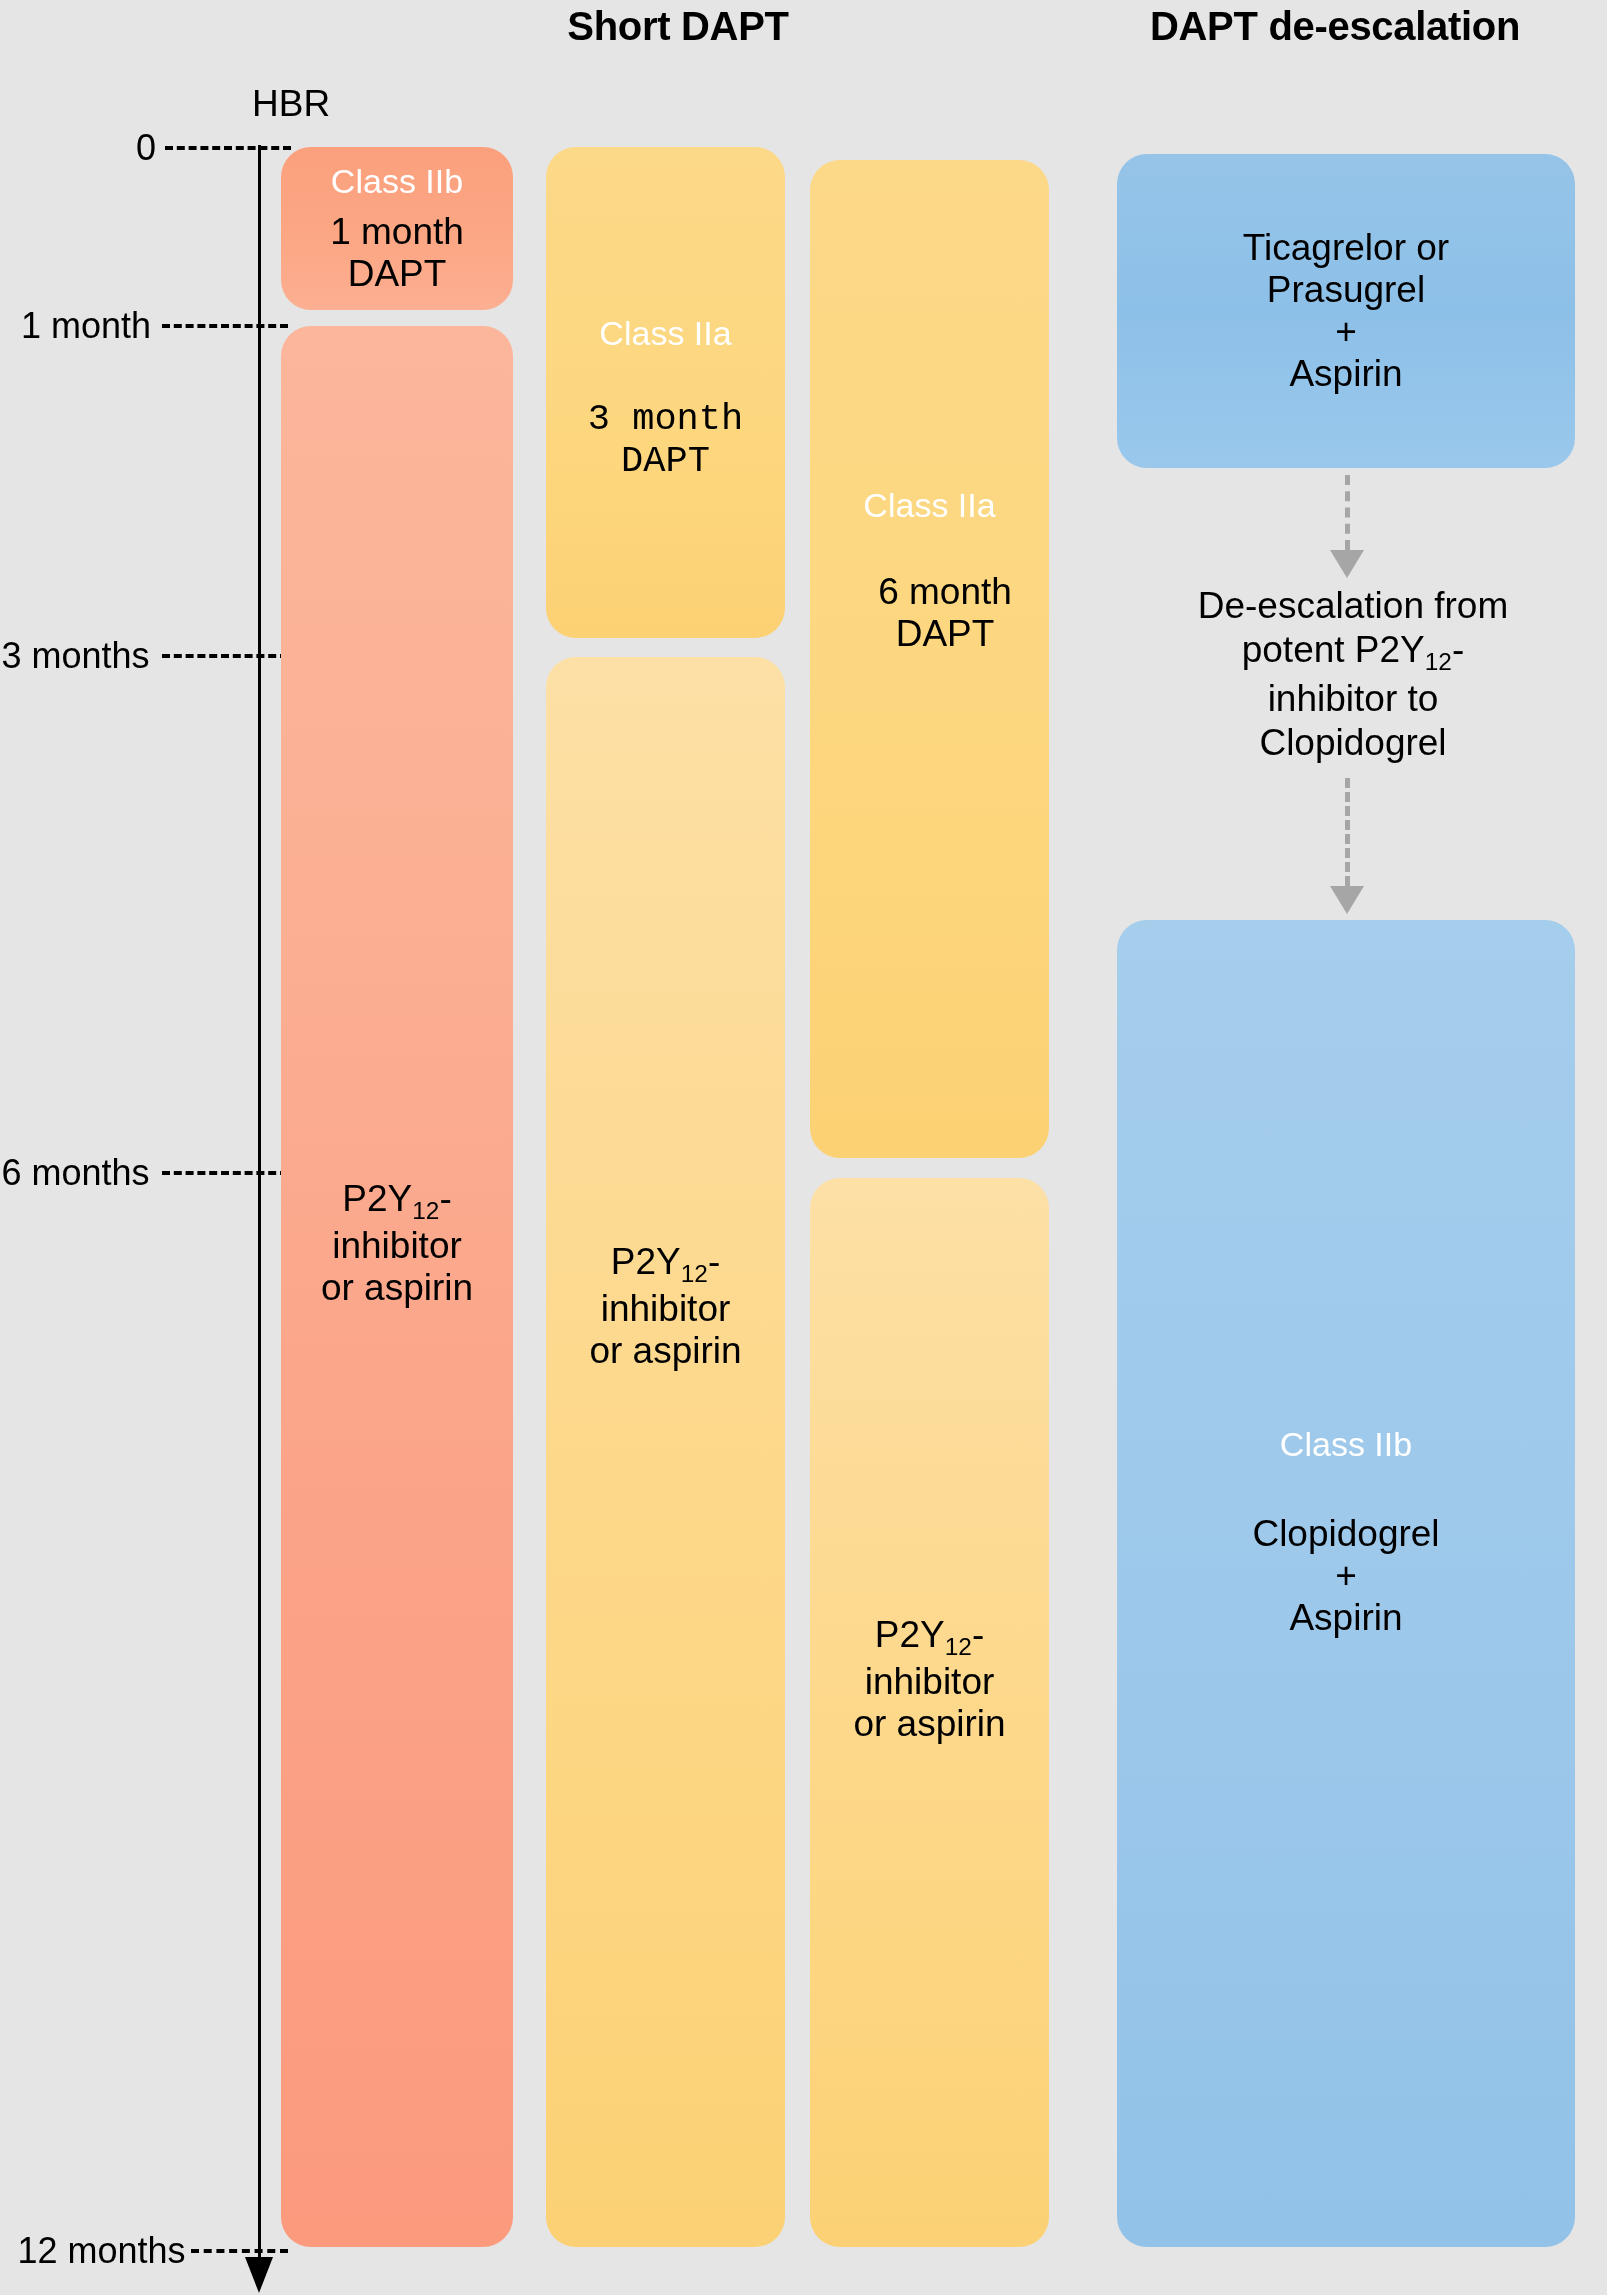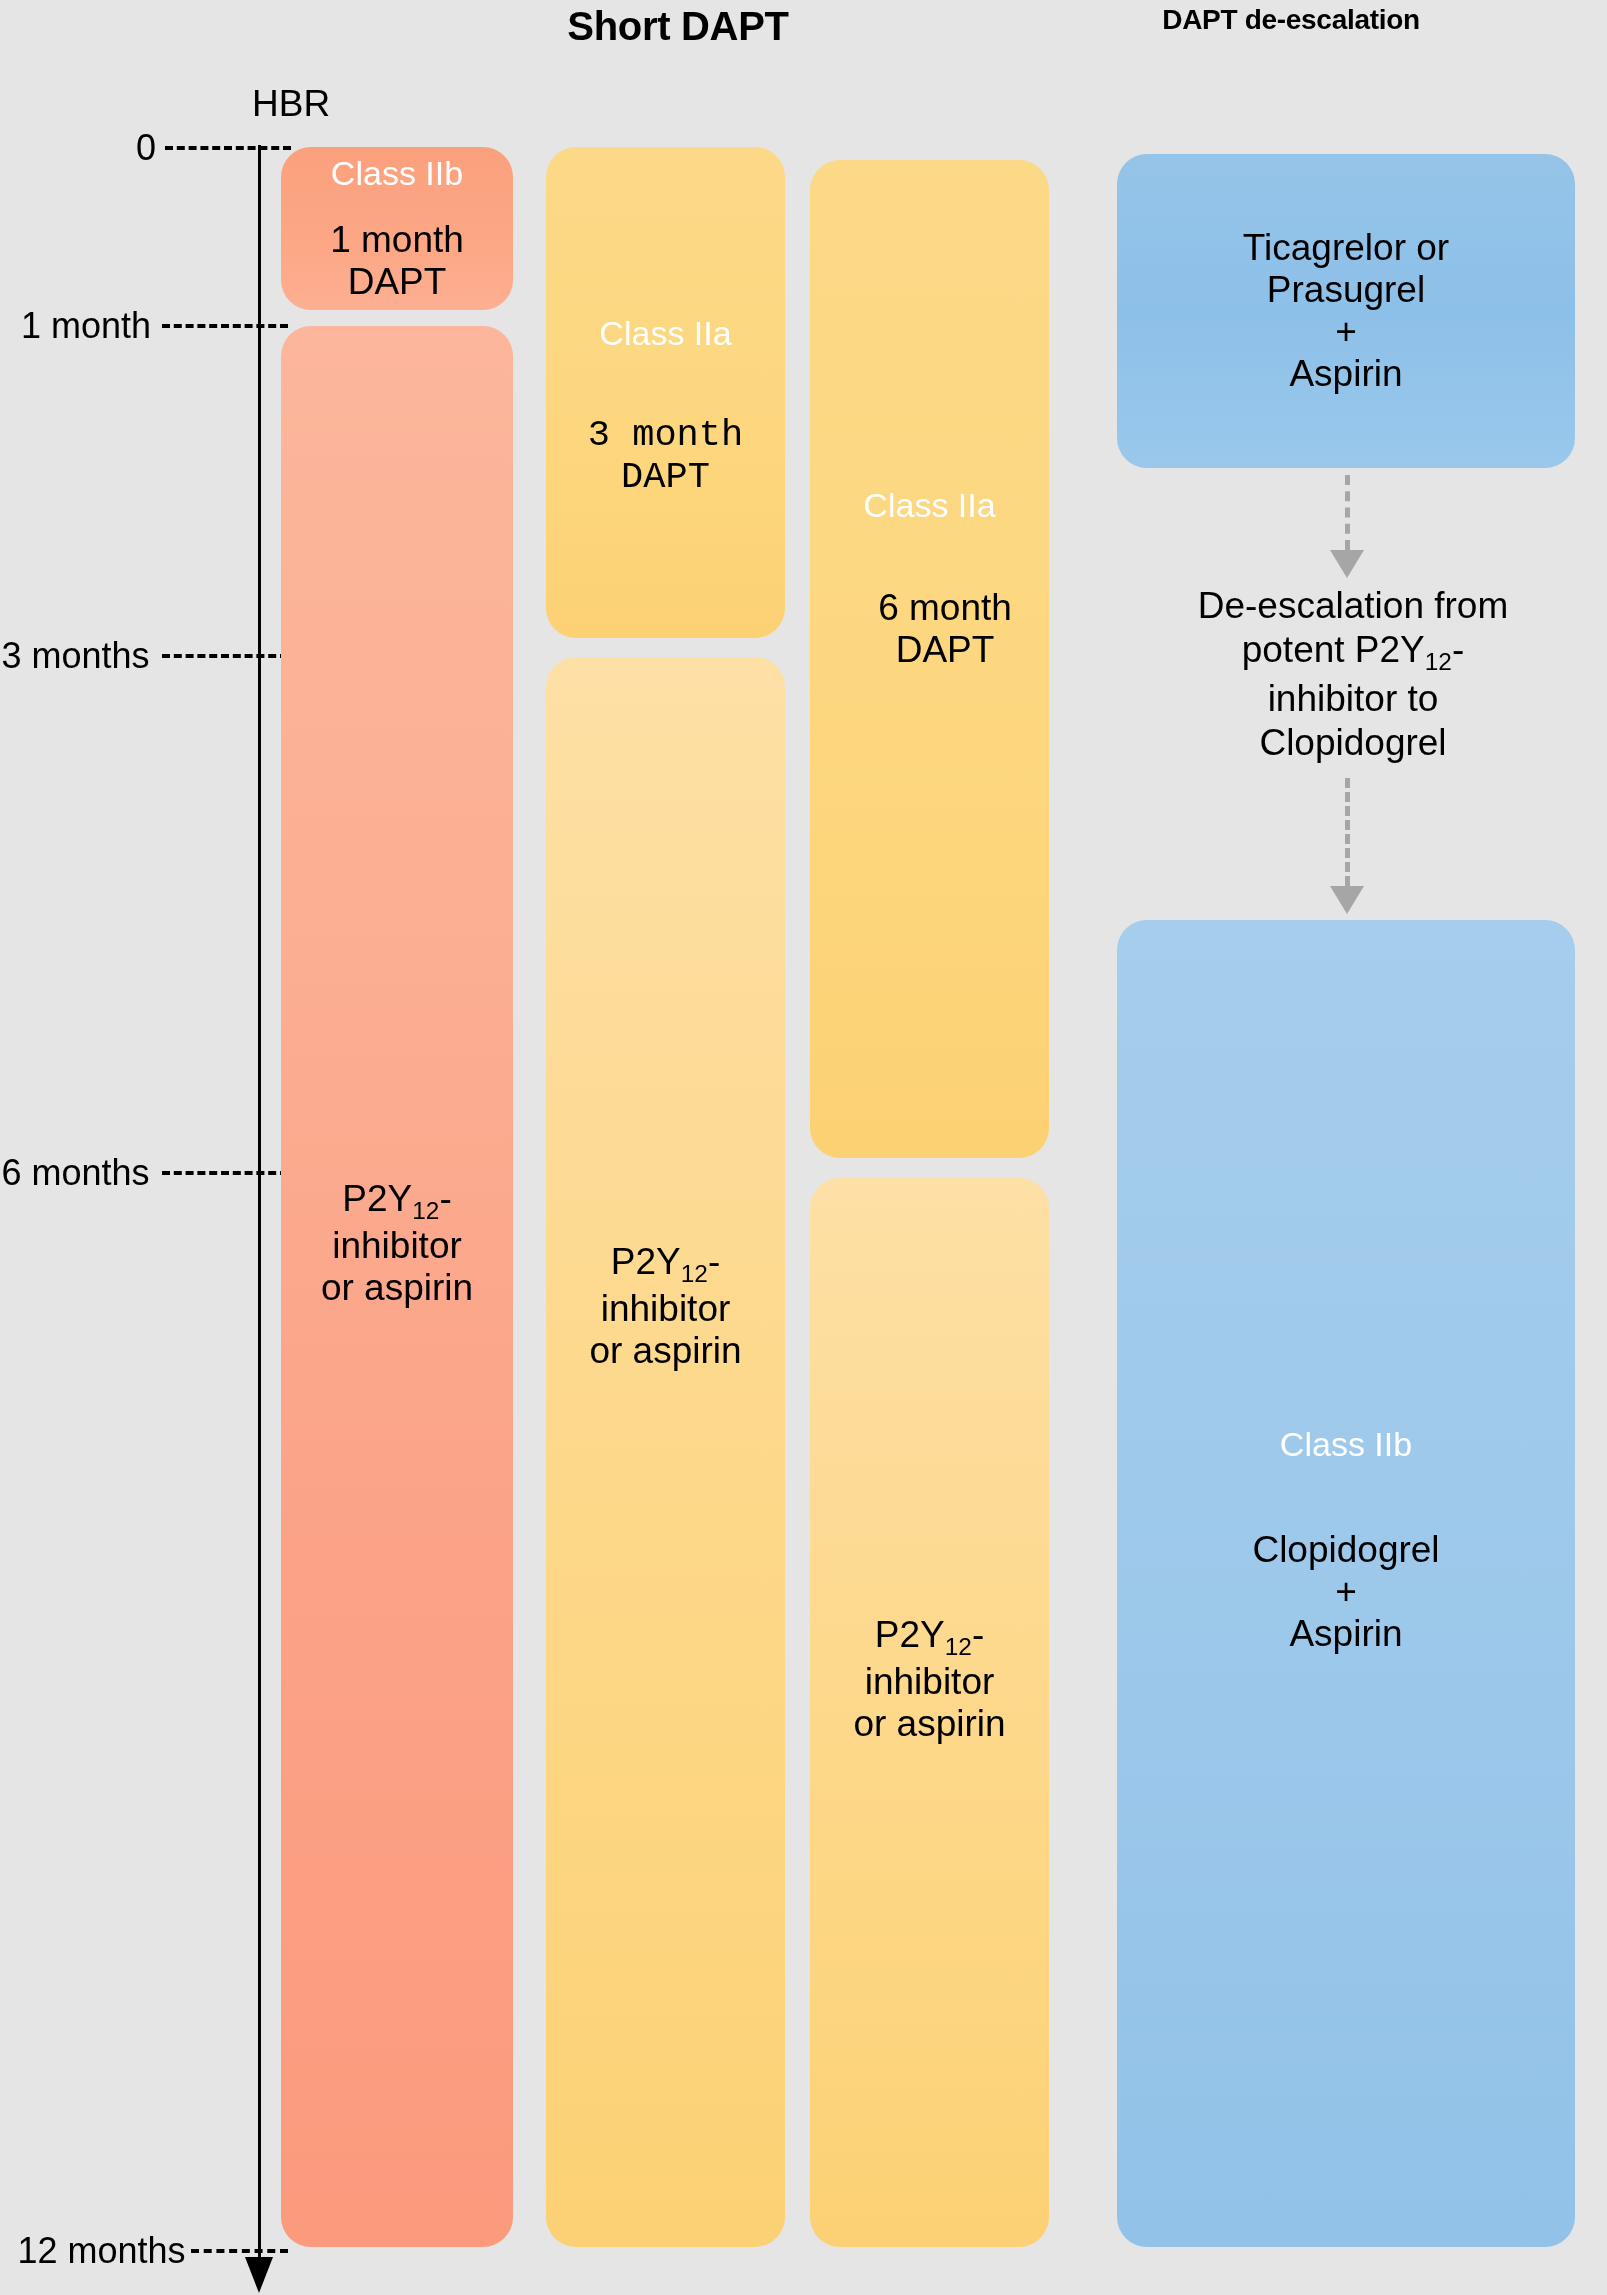--- a/index.html
+++ b/index.html
@@ -24,22 +24,22 @@
     color: #000000;
     text-align: center;
     white-space: nowrap;
     letter-spacing: -0.3px;
   }
   #hdr-short-dapt {
     left: 452px; top: 3.9px; width: 452px;
     font-size: 40px;
   }
   #hdr-deescalation {
-    left: 1036px; top: 3.9px; width: 510px;
-    font-size: 28px;
+    left: 1080px; top: 3.9px; width: 510px;
+    font-size: 40px;
   }
 
   .col-header {
     position: absolute;
     color: #000000;
     text-align: left;
     white-space: nowrap;
     font-size: 37px;
   }
   #hdr-hbr      { left: 252px;  top: 83px; width: 258px; }
@@ -91,21 +91,20 @@
   }
 
   
   .box {
     position: absolute;
     border-radius: 30px;
     display: flex;
     flex-direction: column;
     align-items: center;
     overflow: hidden;
-    gap: 16px;
   }
   .box-class {
     color: #ffffff;
     font-size: 34px;
     text-align: center;
     width: 100%;
   }
   .box-body {
     color: #000000;
     font-size: 37px;

